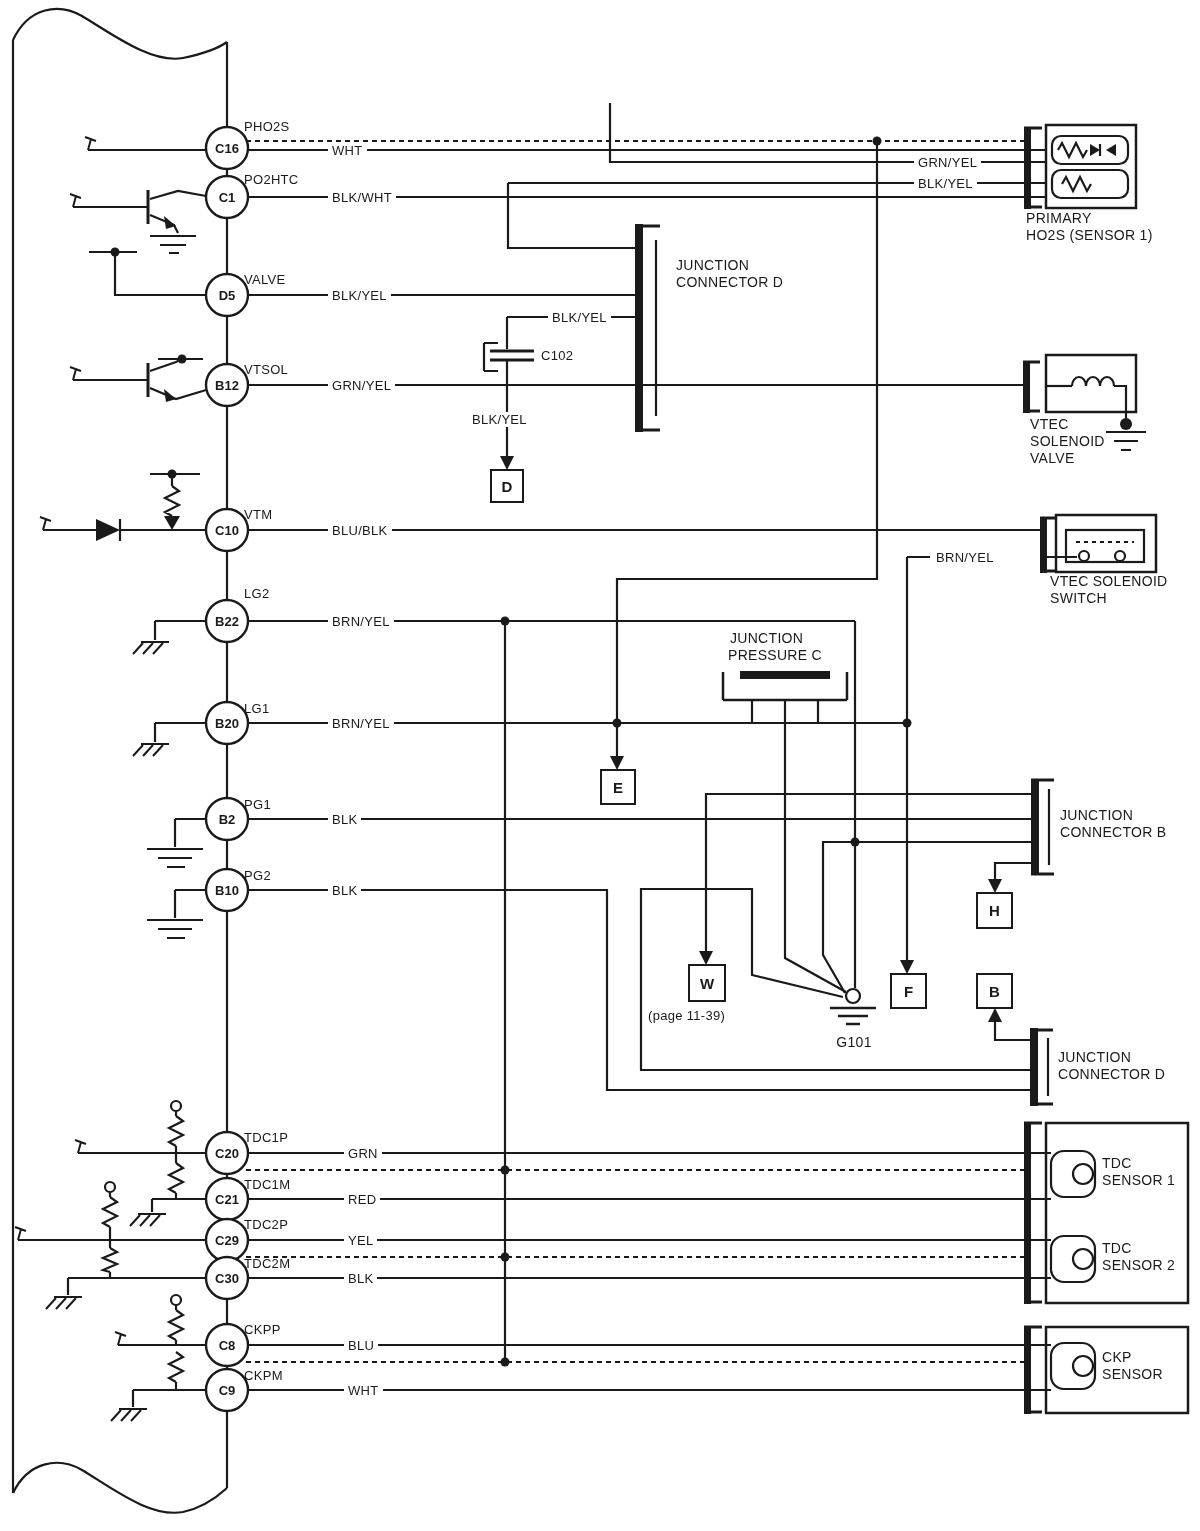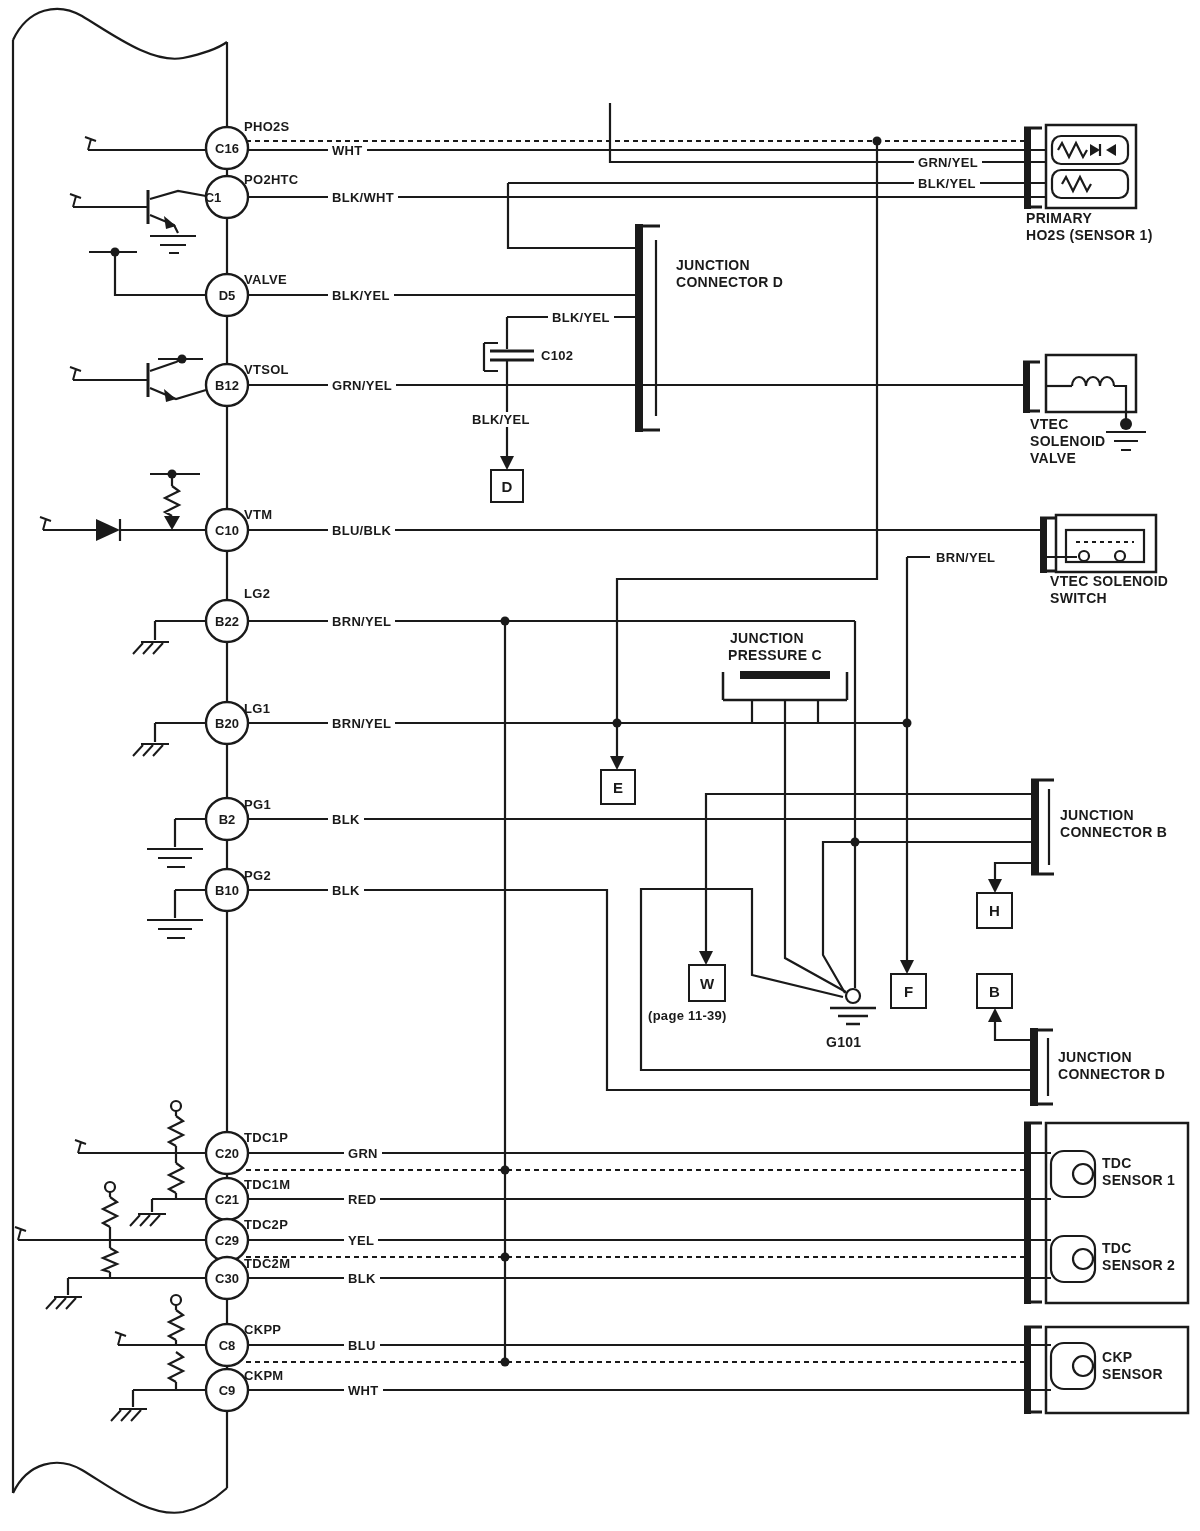--- a/index.html
+++ b/index.html
@@ -1,19 +1,19 @@
 <!DOCTYPE html>
 <html><head>
 <meta charset="utf-8">
 <style>
   html,body{margin:0;padding:0;background:#e8e8e8;}
   .canvas{position:relative;width:1200px;height:1531px;background:#ffffff;
           font-family:"Liberation Sans", sans-serif;color:#1a1a1a;overflow:hidden;}
   svg{position:absolute;left:0;top:0;}
-  .lbl{position:absolute;font-weight:bold;font-size:13px;letter-spacing:.3px;
+  .lbl{position:absolute;font-weight:normal;font-size:13px;letter-spacing:.3px;
        white-space:nowrap;line-height:15px;}
   .onwire{background:#ffffff;padding:0 4px;}
   .pinid{position:absolute;width:42px;text-align:center;font-weight:bold;font-size:13px;}
   .big{font-size:14px;}
   .refletter{position:absolute;font-weight:bold;font-size:15px;text-align:center;}
 </style>
 </head>
 <body>
 
 <div class="canvas">
@@ -289,21 +289,21 @@
       <circle cx="227" cy="1199" r="21"></circle>
           <circle cx="227" cy="1240" r="21"></circle>
       <circle cx="227" cy="1278" r="21"></circle>
           <circle cx="227" cy="1345" r="21"></circle>
       <circle cx="227" cy="1390" r="21"></circle>
     </g>
   </g>
 </svg>
 
 <div class="pinid" style="left:206px;top:141px">C16</div>
-<div class="pinid" style="left:192px;top:190px">C1</div>
+<div class="pinid" style="left:206px;top:190px">C1</div>
 <div class="pinid" style="left:206px;top:288px">D5</div>
 <div class="pinid" style="left:206px;top:378px">B12</div>
 <div class="pinid" style="left:206px;top:523px">C10</div>
 <div class="pinid" style="left:206px;top:614px">B22</div>
 <div class="pinid" style="left:206px;top:716px">B20</div>
 <div class="pinid" style="left:206px;top:812px">B2</div>
 <div class="pinid" style="left:206px;top:883px">B10</div>
 <div class="pinid" style="left:206px;top:1146px">C20</div>
 <div class="pinid" style="left:206px;top:1192px">C21</div>
 <div class="pinid" style="left:206px;top:1233px">C29</div>
@@ -372,16 +372,16 @@
 <div class="lbl big" style="left:1102px;top:1350px">CKP</div>
 <div class="lbl big" style="left:1102px;top:1367px">SENSOR</div>
 
 <div class="refletter" style="left:491px;top:478px;width:32px">D</div>
 <div class="refletter" style="left:601px;top:779px;width:34px">E</div>
 <div class="refletter" style="left:689px;top:975px;width:36px">W</div>
 <div class="refletter" style="left:891px;top:983px;width:35px">F</div>
 <div class="refletter" style="left:977px;top:902px;width:35px">H</div>
 <div class="refletter" style="left:977px;top:983px;width:35px">B</div>
 
-<div class="lbl big" style="left:826px;top:1035px;width:56px;">G101</div>
-<div class="lbl" style="left:648px;top:1008px;font-weight:bold">(page 11-39)</div>
+<div class="lbl big" style="left:826px;top:1035px;width:56px;text-align:center">G101</div>
+<div class="lbl" style="left:648px;top:1008px;font-weight:normal">(page 11-39)</div>
 
 </div>
 
 </body></html>

